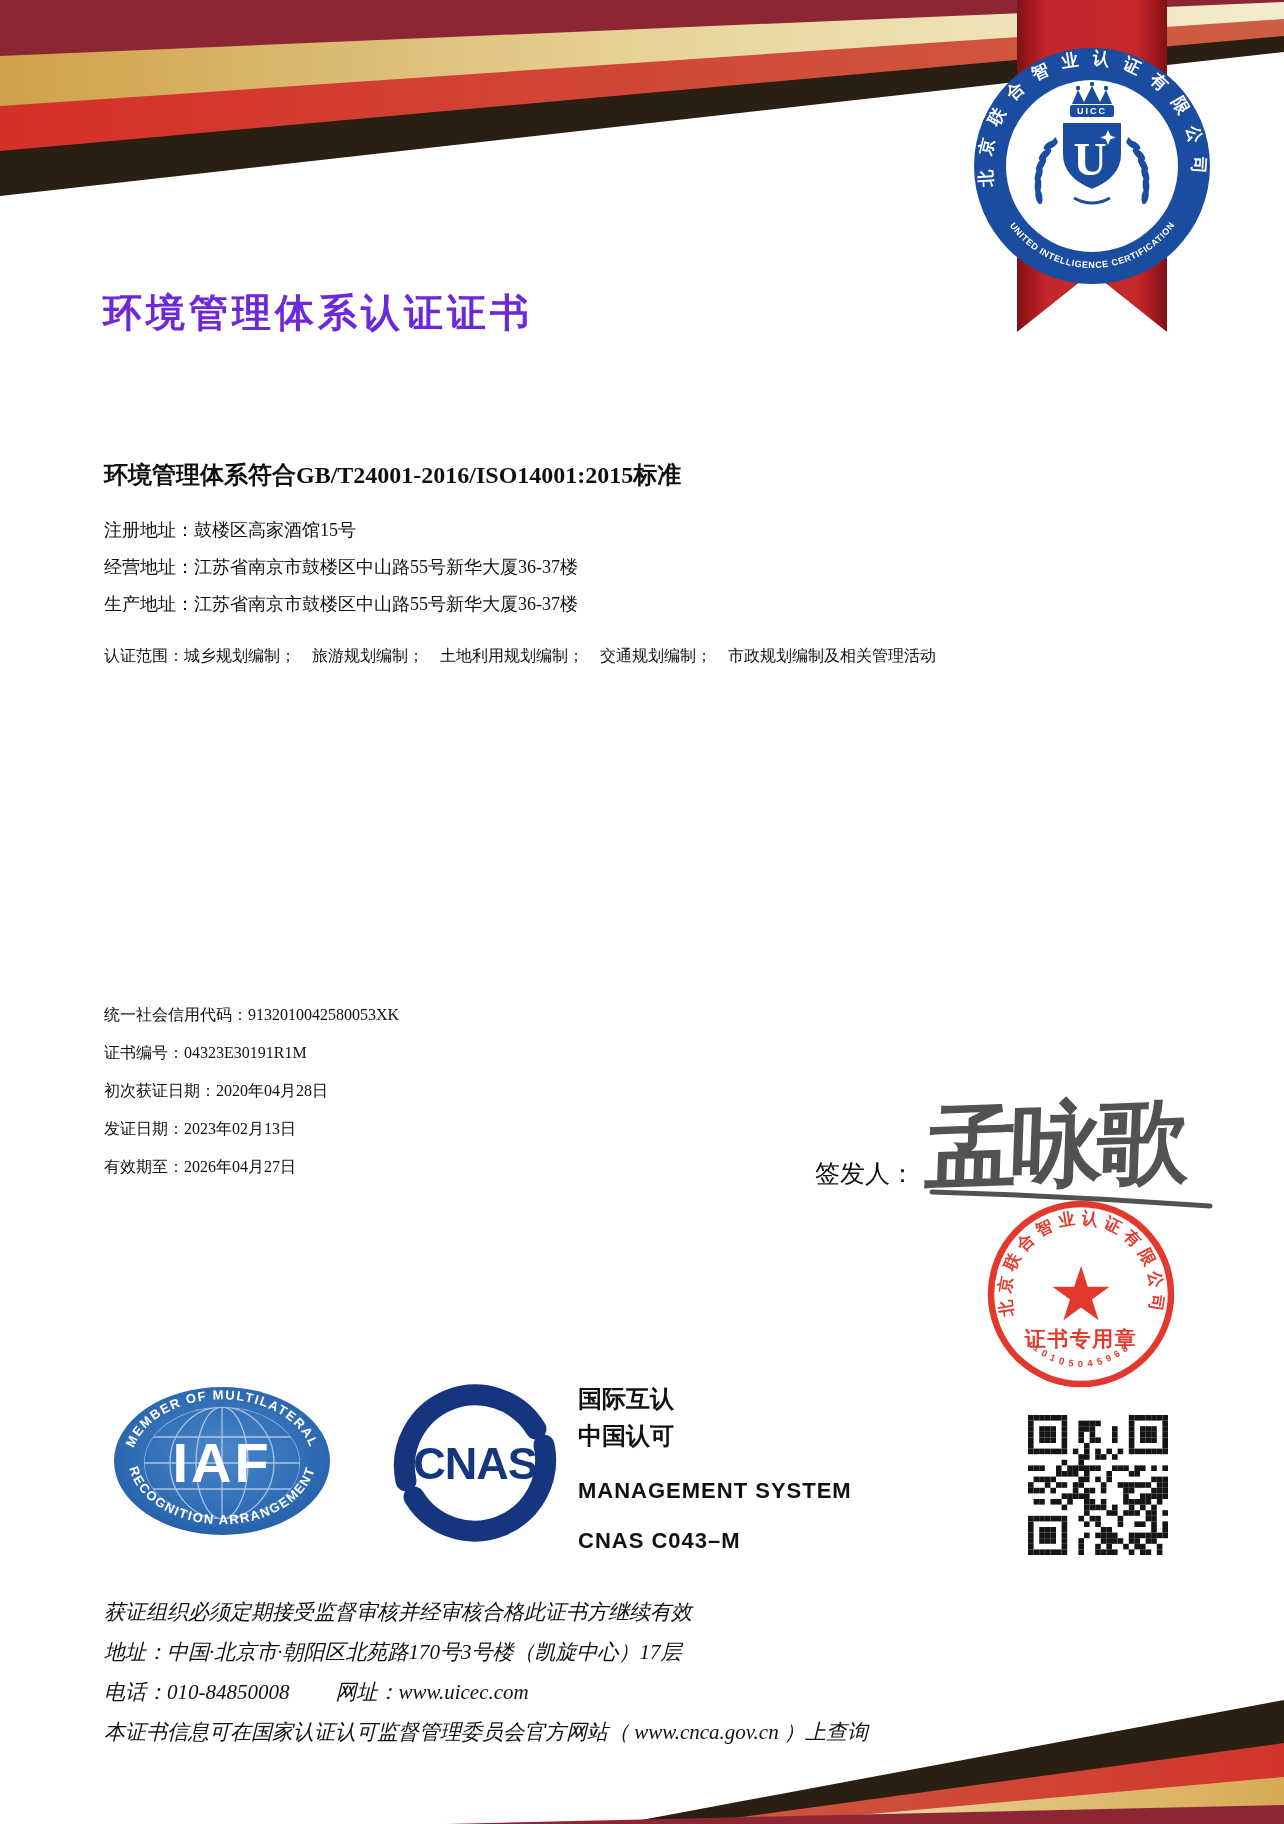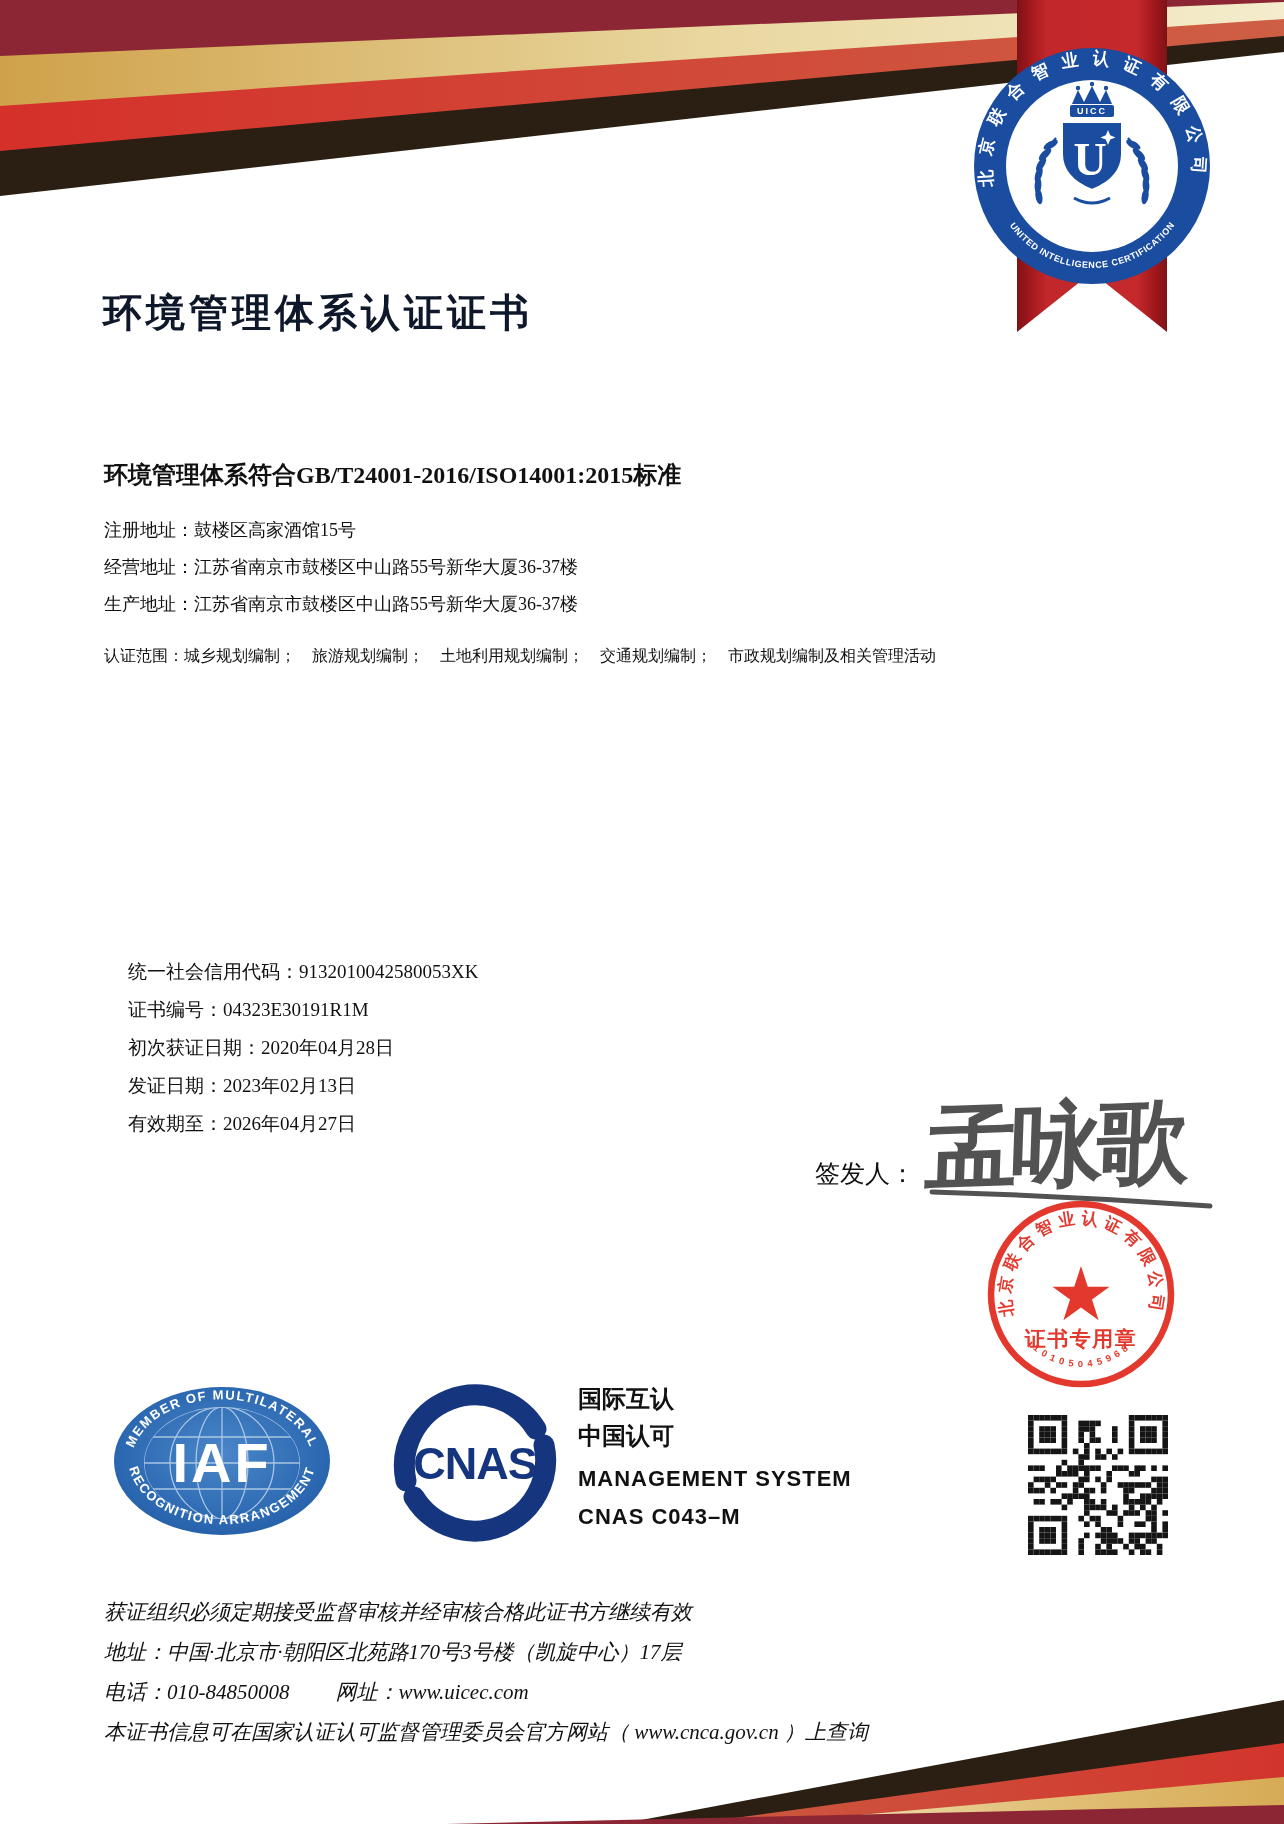--- a/index.html
+++ b/index.html
@@ -1,36 +1,36 @@
 <!DOCTYPE html>
 <html><head>
 <meta charset="utf-8">
 <style>
   html,body{margin:0;padding:0;background:#e8e8e8;}
   .page{position:relative;width:1284px;height:1824px;background:#ffffff;overflow:hidden;
         font-family:"Liberation Serif","DejaVu Serif",serif;color:#111;margin:0 auto;}
   .abs{position:absolute;}
   svg{display:block;overflow:visible;}
 
-  .title{left:103px;top:286px;font-size:39px;font-weight:bold;letter-spacing:4px;color:#0f172a;}
+  .title{left:103px;top:286px;font-size:39px;font-weight:bold;letter-spacing:4px;color:#6d28d9;}
   .company{left:104px;top:410px;font-size:33px;font-weight:bold;letter-spacing:-0.5px;}
   .standard{left:104px;top:459px;font-size:24px;font-weight:bold;}
   .addr{left:104px;top:512px;font-size:18px;line-height:37px;white-space:pre;}
   .scope{left:104px;top:637px;width:1030px;font-size:16px;line-height:37px;}
-  .info{left:104px;top:953px;font-size:19px;line-height:38px;white-space:pre;margin-left:24px;}
+  .info{left:104px;top:996px;font-size:16px;line-height:38px;white-space:pre;}
   .signer{left:815px;top:1140px;font-size:25px;margin-top:17px;}
   .sig-svg{left:920px;top:1080px;}
   .seal-svg{left:962px;top:36px;}
   .stamp-svg{left:981px;top:1194px;}
   .qr-svg{left:1028px;top:1415px;}
   .iaf-svg{left:112px;top:1385px;}
   .cnas-svg{left:383px;top:1378px;}
   .acc{left:578px;top:1380px;}
   .acc .cn{font-family:"Liberation Sans","DejaVu Sans",sans-serif;font-weight:bold;font-size:24px;line-height:37px;}
-  .acc .en{font-family:"Liberation Sans","DejaVu Sans",sans-serif;font-weight:bold;font-size:22px;margin-top:12px;letter-spacing:1px;}
+  .acc .en{font-family:"Liberation Sans","DejaVu Sans",sans-serif;font-weight:bold;font-size:22px;margin-top:24px;letter-spacing:1px;}
   .footer{left:104px;top:1592px;font-size:21px;line-height:40px;font-style:italic;}
   .footer .gap{display:inline-block;width:46px;}
   .ribbon{left:1017px;top:0;width:150px;height:332px;
     background:linear-gradient(90deg,#7e1216 0%,#a3181d 9%,#c1272b 20%,#c5292c 80%,#a3181d 91%,#7e1216 100%);
     -webkit-clip-path:polygon(0 0,100% 0,100% 100%,50% 82%,0 100%);
     clip-path:polygon(0 0,100% 0,100% 100%,50% 82%,0 100%);}
   .sig-text{font-size:92px;font-weight:bold;fill:#3b3b3b;letter-spacing:-6px;opacity:.88;}
 </style>
 </head>
 <body>

